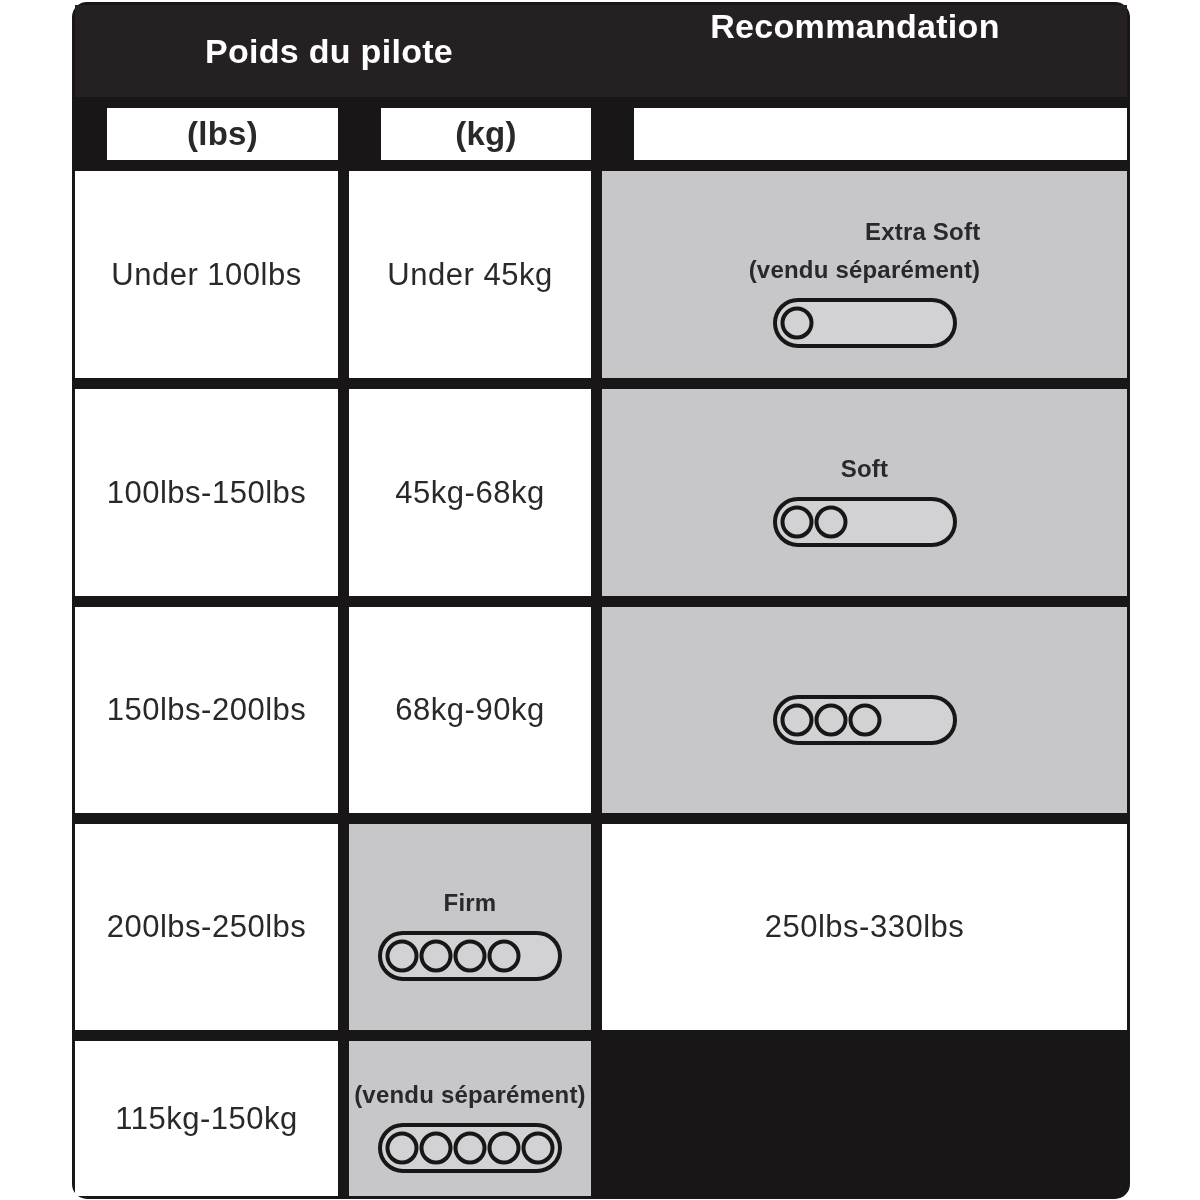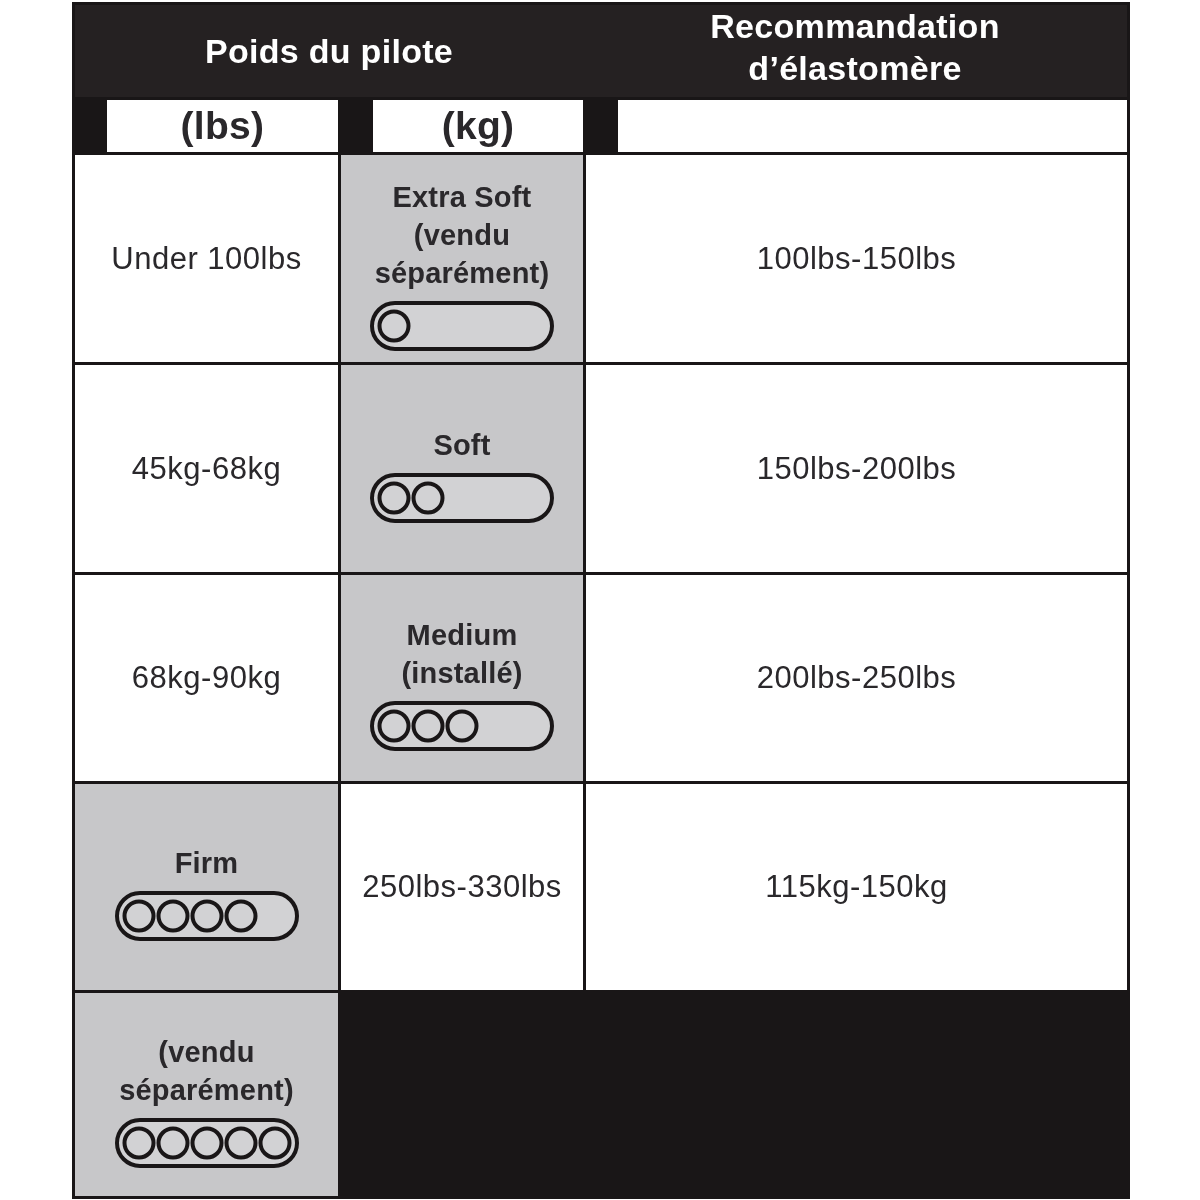--- a/index.html
+++ b/index.html
@@ -20,78 +20,79 @@
   .sheet{
     position:relative;
     margin:2px 0 0 72px;
     width:1058px;height:1197px;
   }
   .grid{
     width:100%;height:100%;
     display:grid;
     grid-template-columns:263px 242px 1fr;
     grid-template-rows:92px 52px 207px 207px 206px 206px 1fr;
-    gap:3px;
+    gap:11px;
     padding:3px;
     background:var(--grid-line);
+    border-radius:15px;
   }
   .cell{background:#ffffff;display:flex;align-items:center;justify-content:center;}
   
   .header-cell{
     grid-column:1 / -1;
     background:var(--header-bg);
     display:flex;align-items:stretch;justify-content:flex-start;
   }
   .hleft{
     width:508px;
     display:flex;align-items:center;justify-content:center;
     color:var(--header-text);font-size:34px;font-weight:700;letter-spacing:.3px;
   }
   .hright{
     flex:1;
     display:flex;flex-direction:column;align-items:center;justify-content:flex-start;
     color:var(--header-text);font-size:34px;font-weight:700;letter-spacing:.3px;
     line-height:42px;text-align:center;
   }
   .sub{
-    font-size:39px;font-weight:700;color:var(--body-text);letter-spacing:.3px;margin-left:32px;
+    font-size:33px;font-weight:700;color:var(--body-text);letter-spacing:.3px;margin-left:32px;
   }
   .body-cell{
     font-size:31px;color:var(--body-text);letter-spacing:.5px;text-align:right;
   }
   .rec-cell{
     background:var(--cell-gray-bg);
     display:flex;flex-direction:column;align-items:center;justify-content:center;
     padding-top:12px;
   }
   .rec-label{
-    font-size:29px;font-weight:700;color:var(--body-text);
-    line-height:38px;text-align:center;letter-spacing:.2px;
+    font-size:24px;font-weight:700;color:var(--body-text);
+    line-height:38px;text-align:right;letter-spacing:.2px;
   }
   .pill{margin-top:8px;height:52px;display:flex;align-items:center;justify-content:center;}
 </style>
 </head>
 <body>
 
 <div class="sheet">
   <div class="grid">
 
     <div class="header-cell">
       <div class="hleft">Poids du pilote</div>
       <div class="hright">
         <div>Recommandation</div>
-        <div>d’élastomère</div>
       </div>
     </div>
 
     <div class="cell sub">(lbs)</div>
     <div class="cell sub">(kg)</div>
     <div class="cell sub"></div>
 
     <div class="cell body-cell">Under 100lbs</div>
+    <div class="cell body-cell">Under 45kg</div>
     <div class="cell rec-cell">
       <div class="rec-label">
         <div>Extra Soft</div>
         <div>(vendu séparément)</div>
       </div>
       <div class="pill">
           <svg width="184" height="52" viewBox="0 0 184 52">
             <rect x="2" y="3" width="180" height="46" rx="23" fill="#d2d2d4" stroke="#191617" stroke-width="4"></rect>
             <circle cx="24" cy="26" r="14.5" fill="none" stroke="#191617" stroke-width="4"></circle>
           </svg>
@@ -110,24 +111,20 @@
             <rect x="2" y="3" width="180" height="46" rx="23" fill="#d2d2d4" stroke="#191617" stroke-width="4"></rect>
             <circle cx="24" cy="26" r="14.5" fill="none" stroke="#191617" stroke-width="4"></circle>
             <circle cx="58" cy="26" r="14.5" fill="none" stroke="#191617" stroke-width="4"></circle>
           </svg>
         </div>
     </div>
 
     <div class="cell body-cell">150lbs-200lbs</div>
     <div class="cell body-cell">68kg-90kg</div>
     <div class="cell rec-cell">
-      <div class="rec-label">
-        <div>Medium</div>
-        <div>(installé)</div>
-      </div>
       <div class="pill">
           <svg width="184" height="52" viewBox="0 0 184 52">
             <rect x="2" y="3" width="180" height="46" rx="23" fill="#d2d2d4" stroke="#191617" stroke-width="4"></rect>
             <circle cx="24" cy="26" r="14.5" fill="none" stroke="#191617" stroke-width="4"></circle>
             <circle cx="58" cy="26" r="14.5" fill="none" stroke="#191617" stroke-width="4"></circle>
             <circle cx="92" cy="26" r="14.5" fill="none" stroke="#191617" stroke-width="4"></circle>
           </svg>
         </div>
     </div>
 

